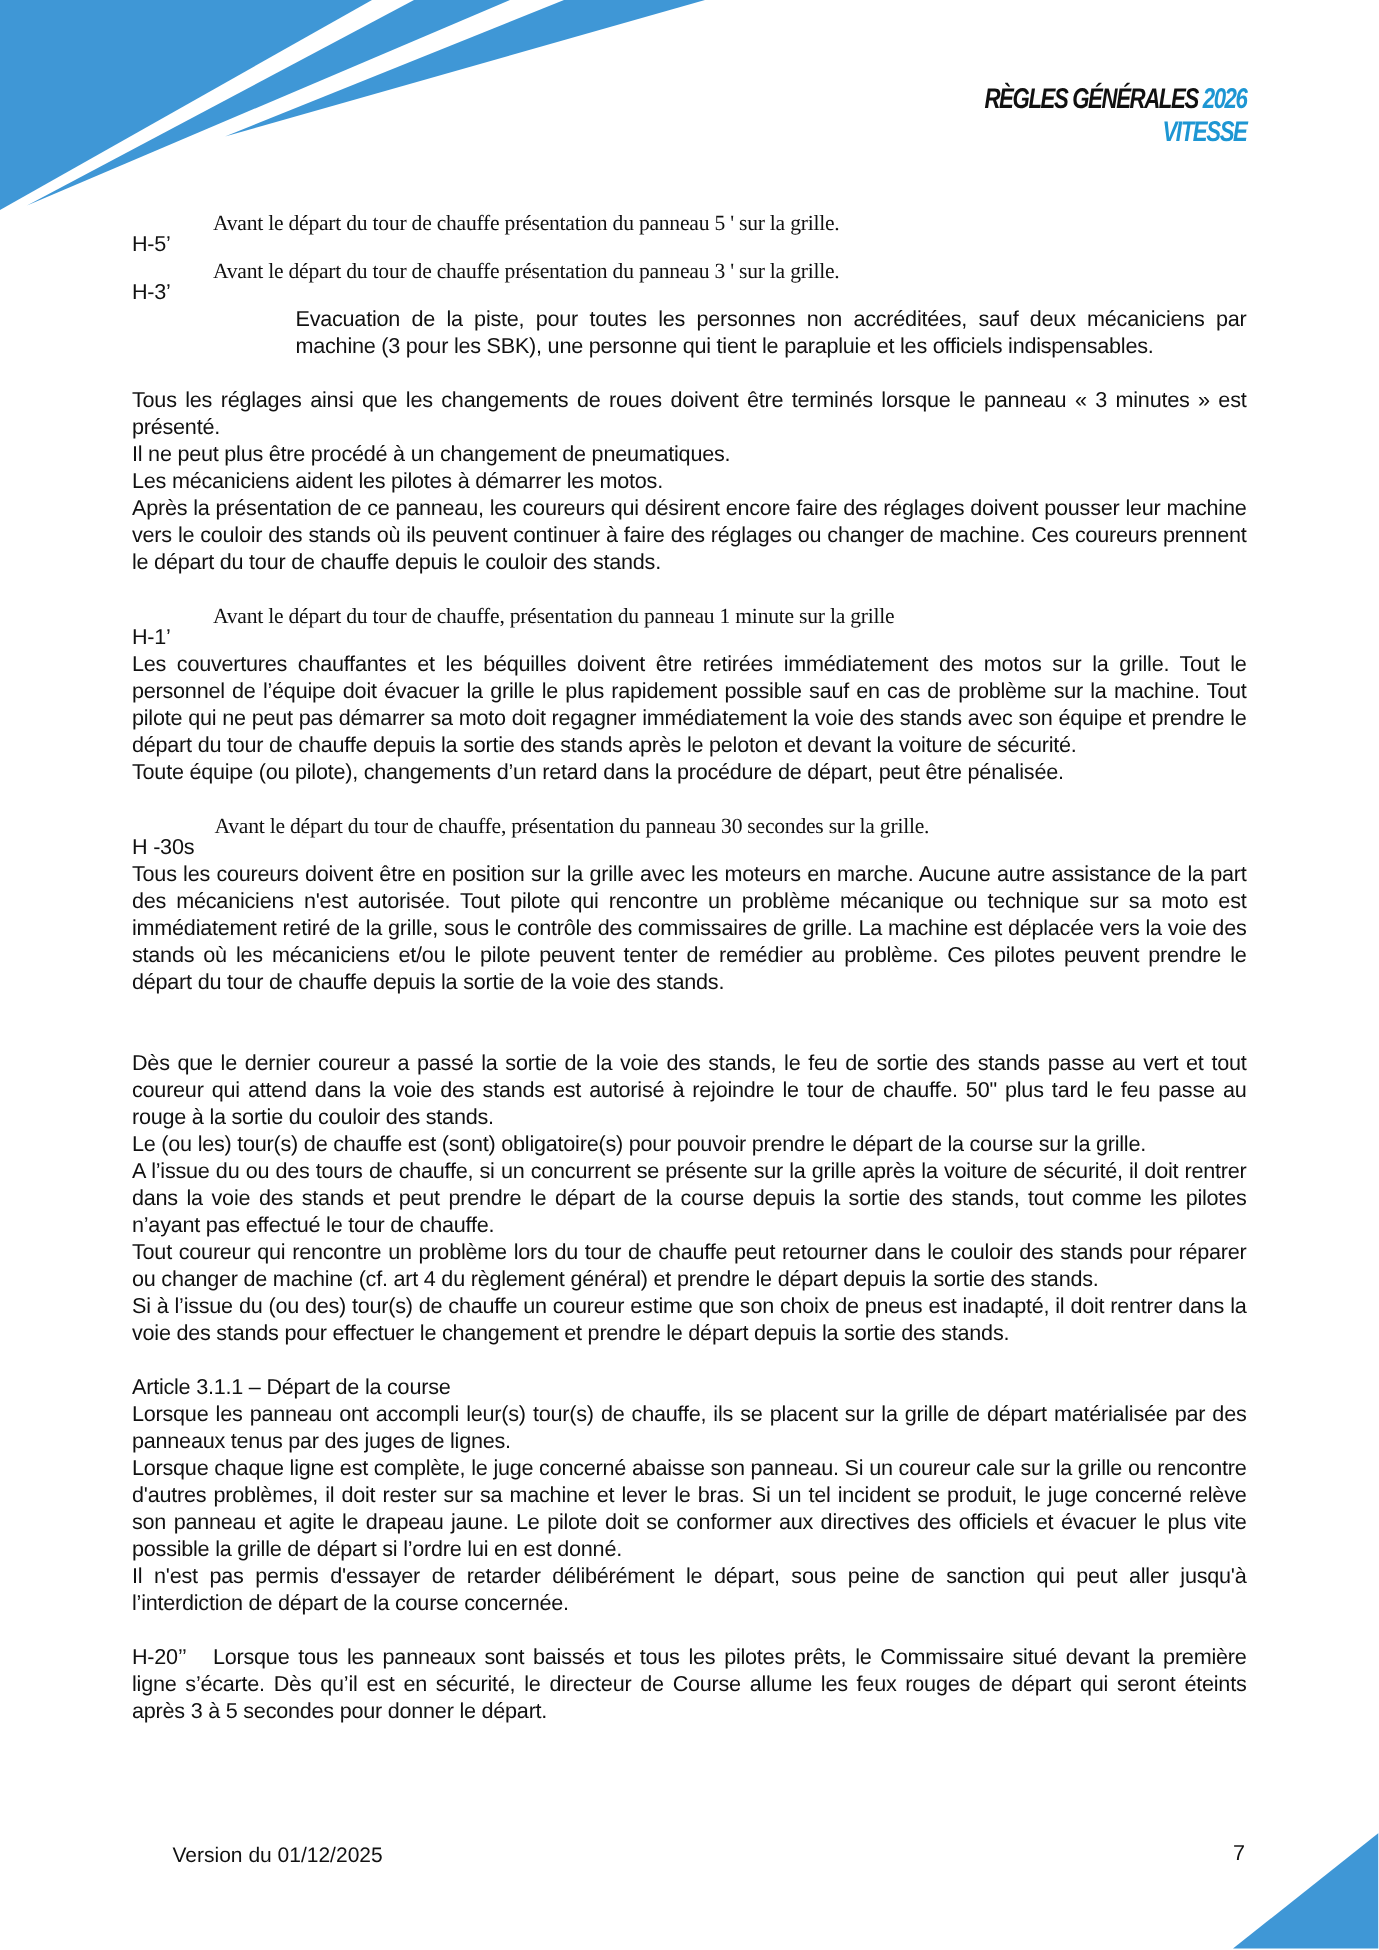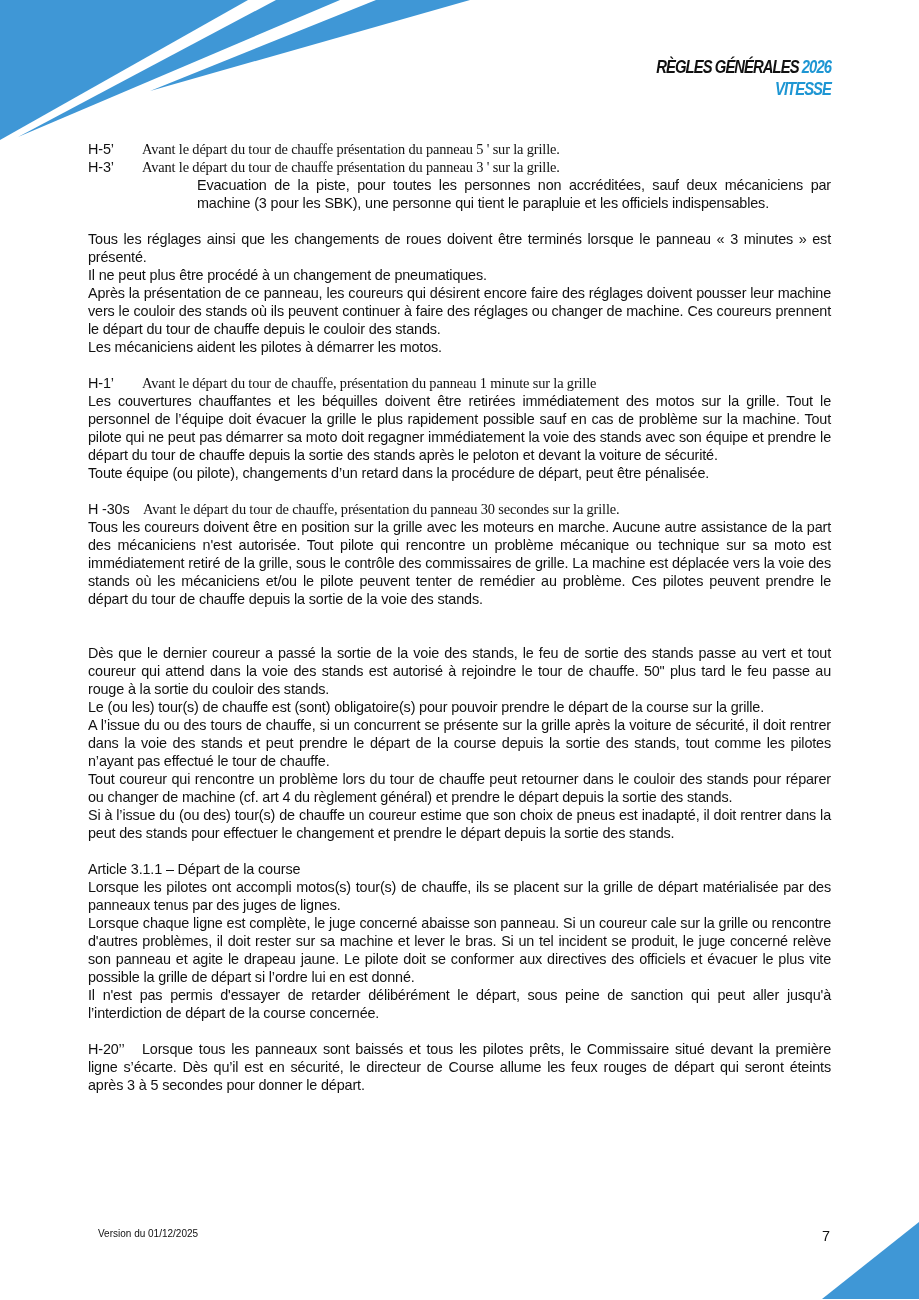--- a/index.html
+++ b/index.html
@@ -11,25 +11,25 @@
             font-family: "Liberation Sans", sans-serif; font-weight: bold; font-style: italic;
             line-height: 22px; font-size: 19px; letter-spacing: -1.2px; transform: scaleX(0.78); transform-origin: right center; }
   .header .t1 { color: #111; }
   .header .yr { color: #1e96d3; }
   .header .t2 { color: #1e96d3; display: block; }
   .content { position: absolute; left: 88px; top: 140px; width: 743px;
              font-size: 14.4px; line-height: 18px; letter-spacing: -0.15px; }
   .content p { margin: 0; text-align: justify; }
   .gap { height: 18px; }
   .row { display: flex; }
-  .row .lbl { width: 54px; flex: none; }
+  .row .lbl { width: 54px; flex: none; margin-top: 14px; }
   .row .desc { flex: 1; font-family: Liberation Serif, serif; }
   .indent { padding-left: 109px; text-align: justify; }
   .bold { font-weight: normal; }
-  .footer-version { position: absolute; left: 98px; top: 1228px; font-size: 10px; }
+  .footer-version { position: absolute; left: 115px; top: 1228px; font-size: 14px; }
   .footer-page { position: absolute; left: 822px; top: 1228px; font-size: 14.4px; }
 </style>
 </head>
 <body>
 
 <svg class="deco-top" viewBox="0 0 919 150" xmlns="http://www.w3.org/2000/svg">
   <polygon points="0,0 248,0 0,140" fill="#3f97d6"></polygon>
   <polygon points="276,0 340,0 18,137" fill="#3f97d6"></polygon>
   <polygon points="376,0 470,0 150,91" fill="#3f97d6"></polygon>
 </svg>
@@ -50,45 +50,45 @@
     <span class="desc">Avant le départ du tour de chauffe présentation du panneau 5 ' sur la grille.</span>
   </div>
   <div class="row">
     <span class="lbl">H-3’</span>
     <span class="desc">Avant le départ du tour de chauffe présentation du panneau 3 ' sur la grille.</span>
   </div>
   <p class="indent">Evacuation de la piste, pour toutes les personnes non accréditées, sauf deux mécaniciens par machine (3 pour les SBK), une personne qui tient le parapluie et les officiels indispensables.</p>
   <div class="gap"></div>
   <p>Tous les réglages ainsi que les changements de roues doivent être terminés lorsque le panneau « 3 minutes » est présenté.</p>
   <p>Il ne peut plus être procédé à un changement de pneumatiques.</p>
+  <p>Les mécaniciens aident les pilotes à démarrer les motos.</p>
   <p>Après la présentation de ce panneau, les coureurs qui désirent encore faire des réglages doivent pousser leur machine vers le couloir des stands où ils peuvent continuer à faire des réglages ou changer de machine. Ces coureurs prennent le départ du tour de chauffe depuis le couloir des stands.</p>
-  <p>Les mécaniciens aident les pilotes à démarrer les motos.</p>
   <div class="gap"></div>
   <div class="row">
     <span class="lbl">H-1’</span>
     <span class="desc">Avant le départ du tour de chauffe, présentation du panneau 1 minute sur la grille</span>
   </div>
   <p>Les couvertures chauffantes et les béquilles doivent être retirées immédiatement des motos sur la grille.  Tout le personnel de l’équipe doit évacuer la grille le plus rapidement possible sauf en cas de problème sur la machine. Tout pilote qui ne peut pas démarrer sa moto doit regagner immédiatement la voie des stands avec son équipe et prendre le départ du tour de chauffe depuis la sortie des stands après le peloton et devant la voiture de sécurité.</p>
   <p>Toute équipe (ou pilote), changements d’un retard dans la procédure de départ, peut être pénalisée.</p>
   <div class="gap"></div>
   <div class="row">
     <span class="lbl" style="width:55px">H -30s</span>
     <span class="desc">Avant le départ du tour de chauffe, présentation du panneau 30 secondes sur la grille.</span>
   </div>
   <p>Tous les coureurs doivent être en position sur la grille avec les moteurs en marche. Aucune autre assistance de la part des mécaniciens n'est autorisée. Tout pilote qui rencontre un problème mécanique ou technique sur sa moto est immédiatement retiré de la grille, sous le contrôle des commissaires de grille. La machine est déplacée vers la voie des stands où les mécaniciens et/ou le pilote peuvent tenter de remédier au problème. Ces pilotes peuvent prendre le départ du tour de chauffe depuis la sortie de la voie des stands.</p>
   <div class="gap"></div>
   <div class="gap"></div>
   <p>Dès que le dernier coureur a passé la sortie de la voie des stands, le feu de sortie des stands passe au vert et tout coureur qui attend dans la voie des stands est autorisé à rejoindre le tour de chauffe. 50" plus tard le feu passe au rouge à la sortie du couloir des stands.</p>
   <p>Le (ou les) tour(s) de chauffe est (sont) obligatoire(s) pour pouvoir prendre le départ de la course sur la grille.</p>
   <p>A l’issue du ou des tours de chauffe, si un concurrent se présente sur la grille après la voiture de sécurité, il doit rentrer dans la voie des stands et peut prendre le départ de la course depuis la sortie des stands, tout comme les pilotes n’ayant pas effectué le tour de chauffe.</p>
   <p>Tout coureur qui rencontre un problème lors du tour de chauffe peut retourner dans le couloir des stands pour réparer ou changer de machine (cf. art 4 du règlement général) et prendre le départ depuis la sortie des stands.</p>
-  <p>Si à l’issue du (ou des) tour(s) de chauffe un coureur estime que son choix de pneus est inadapté, il doit rentrer dans la peut des stands pour effectuer le changement et prendre le départ depuis la sortie des stands.</p>
+  <p>Si à l’issue du (ou des) tour(s) de chauffe un coureur estime que son choix de pneus est inadapté, il doit rentrer dans la voie des stands pour effectuer le changement et prendre le départ depuis la sortie des stands.</p>
   <div class="gap"></div>
   <p class="bold">Article 3.1.1 – Départ de la course</p>
-  <p>Lorsque les pilotes ont accompli motos(s) tour(s) de chauffe, ils se placent sur la grille de départ matérialisée par des panneaux tenus par des juges de lignes.</p>
+  <p>Lorsque les panneau ont accompli leur(s) tour(s) de chauffe, ils se placent sur la grille de départ matérialisée par des panneaux tenus par des juges de lignes.</p>
   <p>Lorsque chaque ligne est complète, le juge concerné abaisse son panneau. Si un coureur cale sur la grille ou rencontre d'autres problèmes, il doit rester sur sa machine et lever le bras. Si un tel incident se produit, le juge concerné relève son panneau et agite le drapeau jaune. Le pilote doit se conformer aux directives des officiels et évacuer le plus vite possible la grille de départ si l’ordre lui en est donné.</p>
   <p>Il n'est pas permis d'essayer de retarder délibérément le départ, sous peine de sanction qui peut aller jusqu'à l’interdiction de départ de la course concernée.</p>
   <div class="gap"></div>
   <p>
     <span style="display:inline-block;width:54px">H-20’’</span><span>Lorsque tous les panneaux sont baissés et tous les pilotes prêts, le Commissaire situé devant la première ligne s’écarte. Dès qu’il est en sécurité, le directeur de Course allume les feux rouges de départ qui seront éteints après 3 à 5 secondes pour donner le départ.</span>
   </p>
 </div>
 
 <div class="footer-version">Version du 01/12/2025</div>
 <div class="footer-page">7</div>

